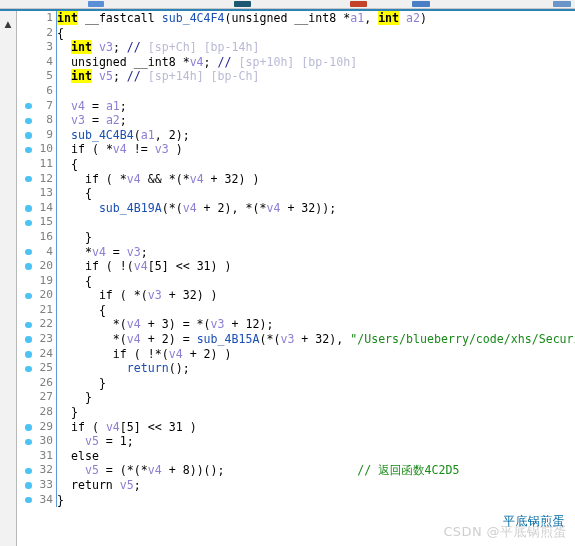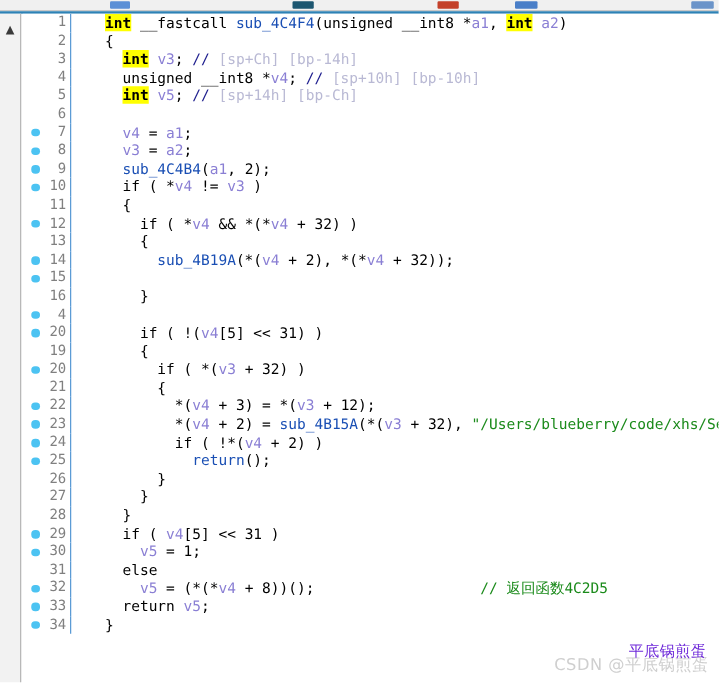--- a/index.html
+++ b/index.html
@@ -131,21 +131,20 @@
     width: 1px;
     height: 100%;
     background: #5b9bd5;
   }
 
   .src {
     position: absolute;
     left: 39px;
     top: 0;
     white-space: pre;
-    padding-left: 27px;
   }
 
   
   .kw   { color: #000000; background: #ffff00; font-weight: bold; }
   .kw2  { color: #000000; font-weight: normal; }
   .fn   { color: #1a4fb4; }
   .var  { color: #8a7fd4; }
   .cmt  { color: #1a1a8c; }
   .cmt-arg { color: #b9b9d4; }
   .cmtg { color: #1a8a1a; margin-top: 44px; }
@@ -161,21 +160,21 @@
     font-size: 13px;
     font-family: "DejaVu Sans", sans-serif;
     letter-spacing: 0.4px;
     user-select: none;
     white-space: nowrap;
   }
   .watermark .wm-ghost {
     position: absolute;
     right: 2px;
     bottom: 11px;
-    color: #6d28d9;
+    color: #0369a1;
     font-size: 12px;
     white-space: nowrap;
   }
 </style>
 </head>
 <body>
 
 <div id="app">
 
   <div class="toolbar-strip">
@@ -202,21 +201,21 @@
         <div class="line"><span class="dot"></span><span class="lnum">7</span><span class="gutter-rule"></span><span class="src"><span class="pun">  </span><span class="var">v4</span><span class="pun"> = </span><span class="var">a1</span><span class="pun">;</span></span></div>
         <div class="line"><span class="dot"></span><span class="lnum">8</span><span class="gutter-rule"></span><span class="src"><span class="pun">  </span><span class="var">v3</span><span class="pun"> = </span><span class="var">a2</span><span class="pun">;</span></span></div>
         <div class="line"><span class="dot"></span><span class="lnum">9</span><span class="gutter-rule"></span><span class="src"><span class="pun">  </span><span class="fn">sub_4C4B4</span><span class="pun">(</span><span class="var">a1</span><span class="pun">, 2);</span></span></div>
         <div class="line"><span class="dot"></span><span class="lnum">10</span><span class="gutter-rule"></span><span class="src"><span class="pun">  </span><span class="kw2">if</span><span class="pun"> ( *</span><span class="var">v4</span><span class="pun"> != </span><span class="var">v3</span><span class="pun"> )</span></span></div>
         <div class="line"><span class="lnum">11</span><span class="gutter-rule"></span><span class="src"><span class="pun">  {</span></span></div>
         <div class="line"><span class="dot"></span><span class="lnum">12</span><span class="gutter-rule"></span><span class="src"><span class="pun">    </span><span class="kw2">if</span><span class="pun"> ( *</span><span class="var">v4</span><span class="pun"> &amp;&amp; *(*</span><span class="var">v4</span><span class="pun"> + 32) )</span></span></div>
         <div class="line"><span class="lnum">13</span><span class="gutter-rule"></span><span class="src"><span class="pun">    {</span></span></div>
         <div class="line"><span class="dot"></span><span class="lnum">14</span><span class="gutter-rule"></span><span class="src"><span class="pun">      </span><span class="fn">sub_4B19A</span><span class="pun">(*(</span><span class="var">v4</span><span class="pun"> + 2), *(*</span><span class="var">v4</span><span class="pun"> + 32));</span></span></div>
         <div class="line"><span class="dot"></span><span class="lnum">15</span><span class="gutter-rule"></span></div>
         <div class="line"><span class="lnum">16</span><span class="gutter-rule"></span><span class="src"><span class="pun">    }</span></span></div>
-        <div class="line"><span class="dot"></span><span class="lnum">4</span><span class="gutter-rule"></span></div>
+        <div class="line"><span class="dot"></span><span class="lnum">4</span><span class="gutter-rule"></span><span class="src"><span class="pun">    *</span><span class="var">v4</span><span class="pun"> = </span><span class="var">v3</span><span class="pun">;</span></span></div>
         <div class="line"><span class="dot"></span><span class="lnum">20</span><span class="gutter-rule"></span><span class="src"><span class="pun">    </span><span class="kw2">if</span><span class="pun"> ( !(</span><span class="var">v4</span><span class="pun">[5] &lt;&lt; 31) )</span></span></div>
         <div class="line"><span class="lnum">19</span><span class="gutter-rule"></span><span class="src"><span class="pun">    {</span></span></div>
         <div class="line"><span class="dot"></span><span class="lnum">20</span><span class="gutter-rule"></span><span class="src"><span class="pun">      </span><span class="kw2">if</span><span class="pun"> ( *(</span><span class="var">v3</span><span class="pun"> + 32) )</span></span></div>
         <div class="line"><span class="lnum">21</span><span class="gutter-rule"></span><span class="src"><span class="pun">      {</span></span></div>
         <div class="line"><span class="dot"></span><span class="lnum">22</span><span class="gutter-rule"></span><span class="src"><span class="pun">        *(</span><span class="var">v4</span><span class="pun"> + 3) = *(</span><span class="var">v3</span><span class="pun"> + 12);</span></span></div>
         <div class="line"><span class="dot"></span><span class="lnum">23</span><span class="gutter-rule"></span><span class="src"><span class="pun">        *(</span><span class="var">v4</span><span class="pun"> + 2) = </span><span class="fn">sub_4B15A</span><span class="pun">(*(</span><span class="var">v3</span><span class="pun"> + 32), </span><span class="str">"/Users/blueberry/code/xhs/Securi</span></span></div>
         <div class="line"><span class="dot"></span><span class="lnum">24</span><span class="gutter-rule"></span><span class="src"><span class="pun">        </span><span class="kw2">if</span><span class="pun"> ( !*(</span><span class="var">v4</span><span class="pun"> + 2) )</span></span></div>
         <div class="line"><span class="dot"></span><span class="lnum">25</span><span class="gutter-rule"></span><span class="src"><span class="pun">          </span><span class="fn">return</span><span class="pun">();</span></span></div>
         <div class="line"><span class="lnum">26</span><span class="gutter-rule"></span><span class="src"><span class="pun">      }</span></span></div>
         <div class="line"><span class="lnum">27</span><span class="gutter-rule"></span><span class="src"><span class="pun">    }</span></span></div>

